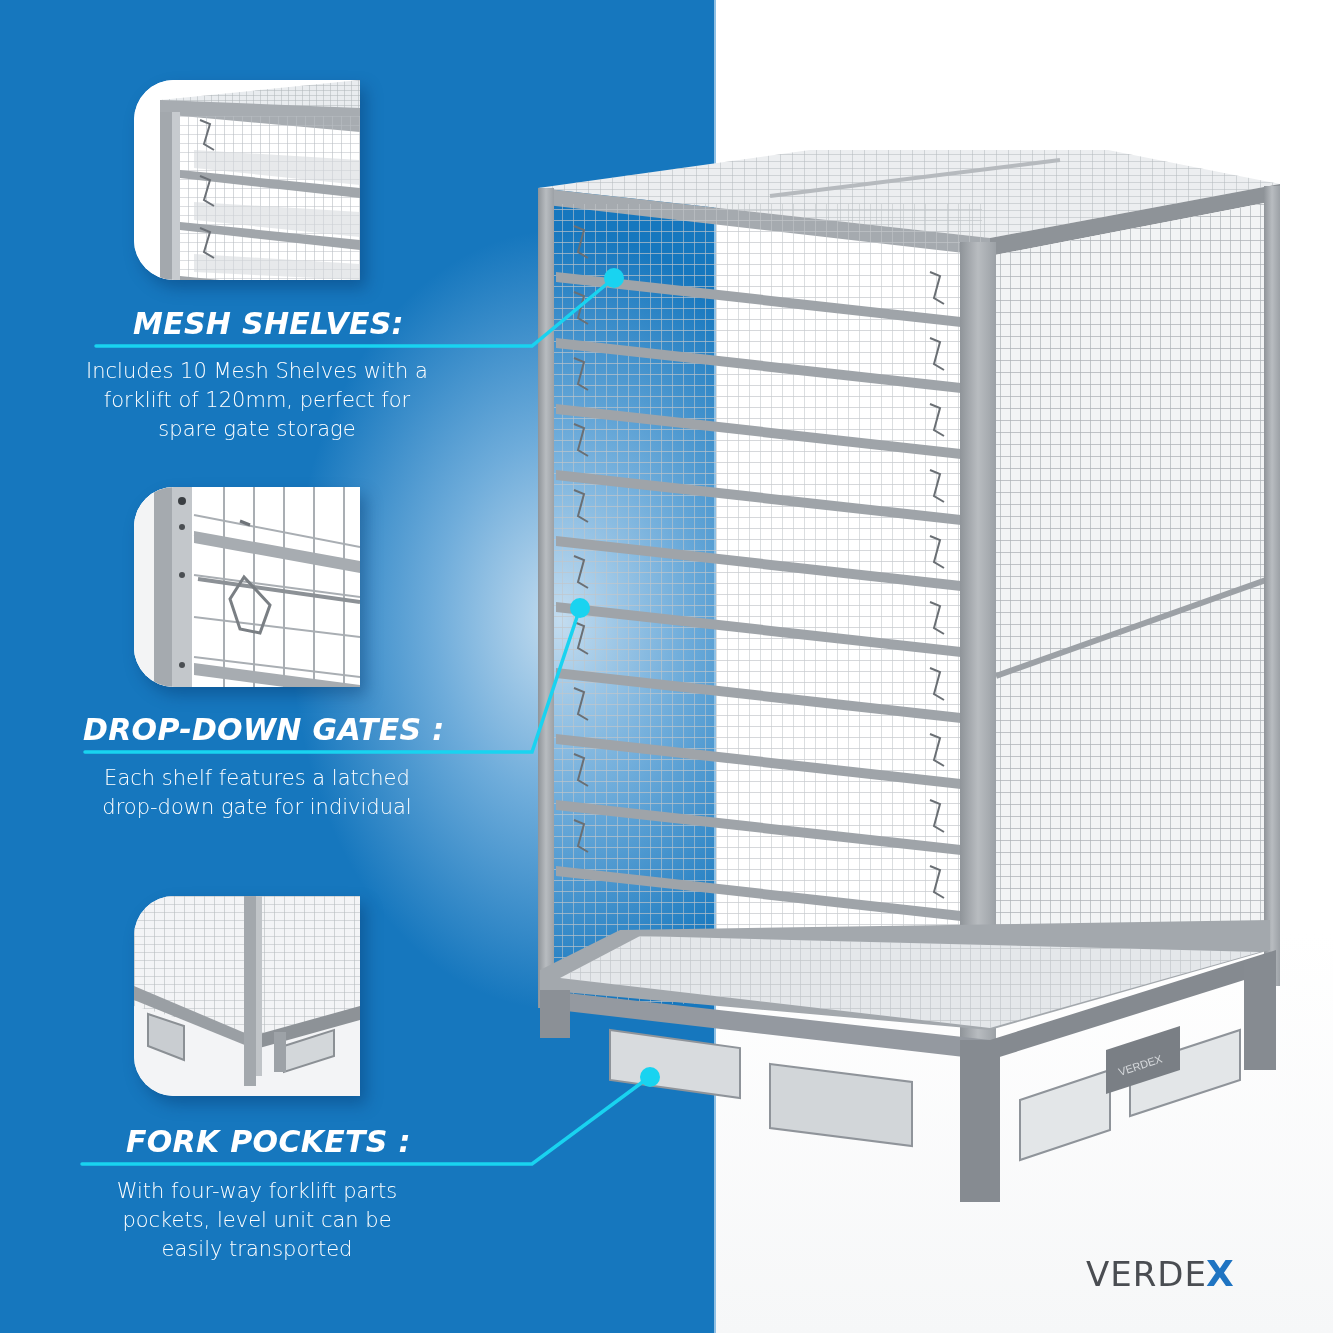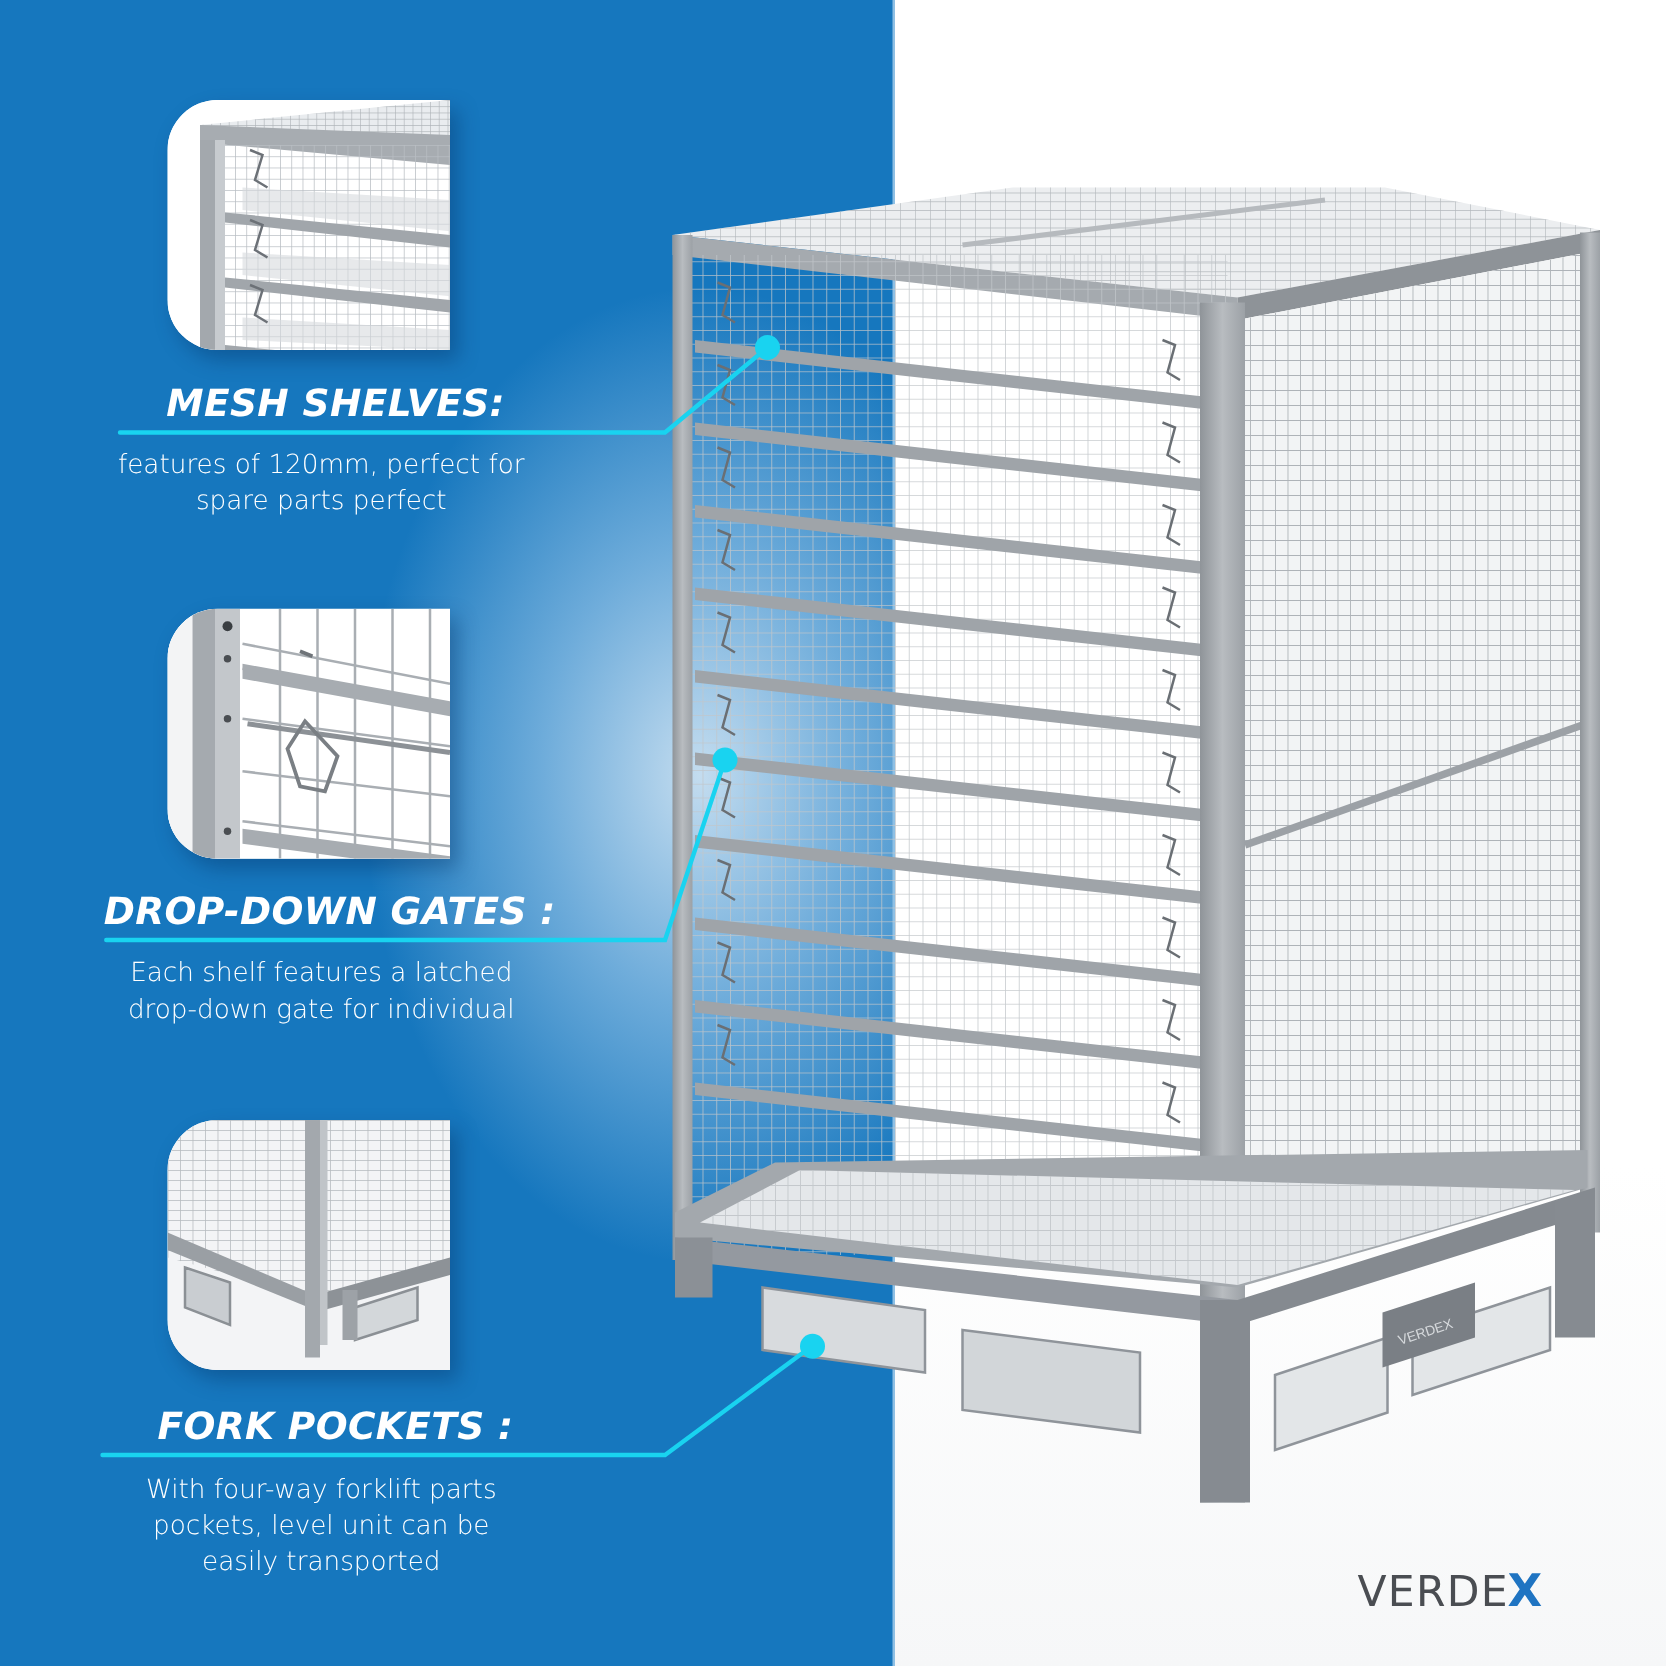--- a/index.html
+++ b/index.html
@@ -101,22 +101,23 @@
 
       <path d="M66 40 l10 4 l-6 20 l10 6" stroke="#6c7177" stroke-width="2" fill="none"></path>
       <path d="M66 96 l10 4 l-6 20 l10 6" stroke="#6c7177" stroke-width="2" fill="none"></path>
       <path d="M66 148 l10 4 l-6 20 l10 6" stroke="#6c7177" stroke-width="2" fill="none"></path>
     </g>
   </svg>
 </div>
 
 <div class="feature-title" style="left:133px; top:306px;">MESH SHELVES:</div>
 <div class="feature-desc" style="left:47px; top:357px;">
-  <div>features of 120mm, perfect for</div>
-  <div>spare parts perfect</div>
+  <div>Includes 10 Mesh Shelves with a</div>
+  <div>forklift of 120mm, perfect for</div>
+  <div>spare gate storage</div>
 </div>
 
 <div class="inset" style="left:134px; top:487px;">
   <svg viewBox="0 0 226 200">
     <rect width="226" height="200" fill="#ffffff"></rect>
     <rect x="0" y="0" width="20" height="200" fill="#f3f4f5"></rect>
     <rect x="20" y="0" width="18" height="200" fill="#a5aaaf"></rect>
     <rect x="38" y="0" width="20" height="200" fill="#c3c7cb"></rect>
     <circle cx="48" cy="14" r="4" fill="#3a3e42"></circle>
     <circle cx="48" cy="40" r="3" fill="#4a4e52"></circle>

